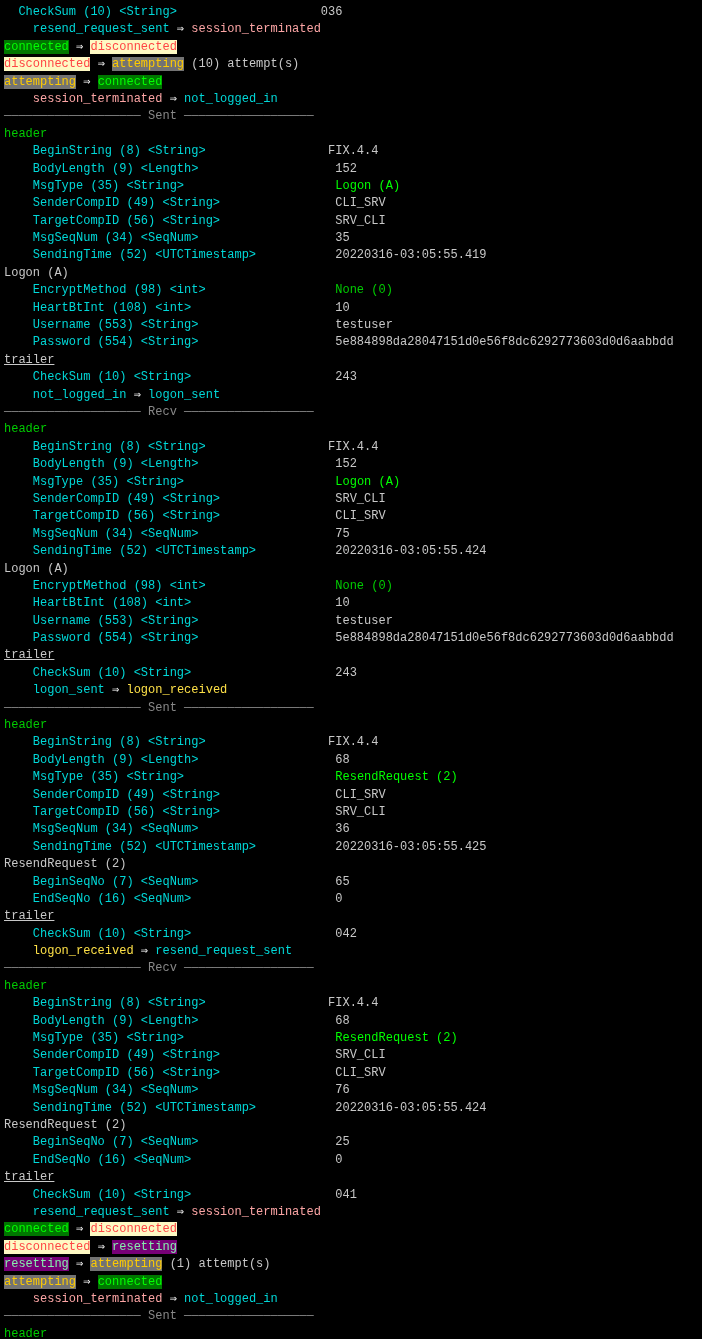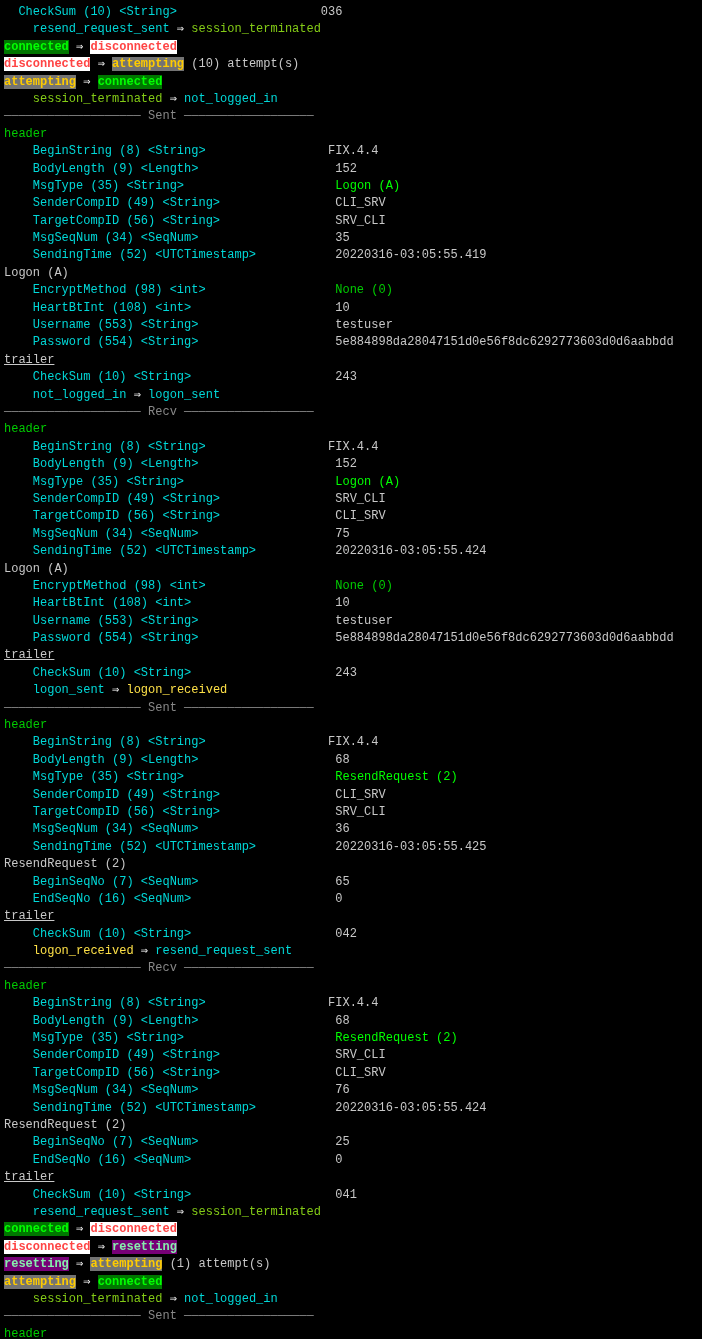--- a/index.html
+++ b/index.html
@@ -7,30 +7,30 @@
       background: #000;
       color: #c8c8c8;
       font-family: 'Courier New', Courier, monospace;
       font-size: 12px;
       line-height: 1.45;
       padding: 4px;
       width: 702px;
     }
     .line { white-space: pre; display: block; }
     .cyan { color: #00d8d8; text-align: center; }
-    .red { color: #84cc16; }
+    .red { color: #fca5a5; }
     .state-connected { background: #007700; color: #00ff00; }
-    .state-disconnected { background: #ffffff; color: #ff4444; }
+    .state-disconnected { background: #fef9c3; color: #ff4444; }
     .state-attempting { background: #737373; color: #ffcc00; }
     .state-resetting { background: #770077; color: #86efac; }
     .divider { color: #888; }
     .arrow { color: #ffffff; }
     .value-green { color: #00cc00; }
     .msg-type-val { color: #00ff00; }
-    .state-label { display: inline; font-weight: bold; }
+    .state-label { display: inline; }
     .logon-label { color: #c8c8c8; }
     .resend-label { color: #c8c8c8; }
     .trailer-label { color: #c8c8c8; text-decoration: underline; }
     .green-text { color: #00cc00; }
     .cyan-text { color: #00d8d8; }
     .magenta-text { color: #fde047; }
     span { display: inline; }
   </style>
 </head>
 <body>

